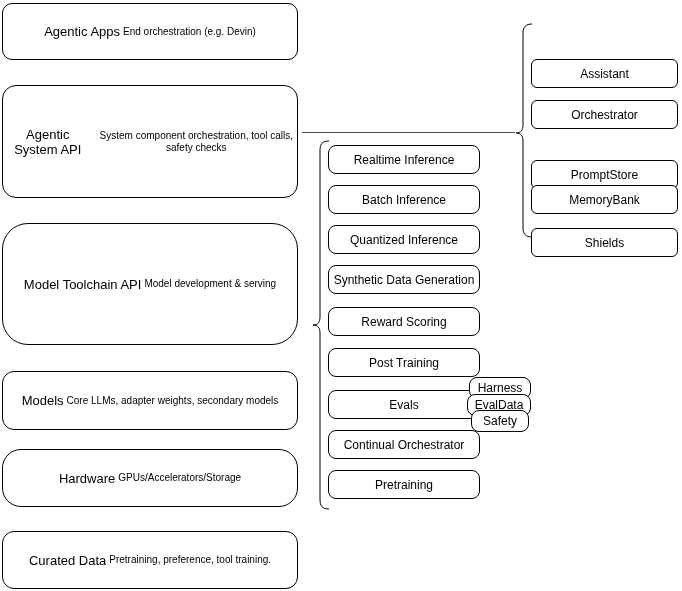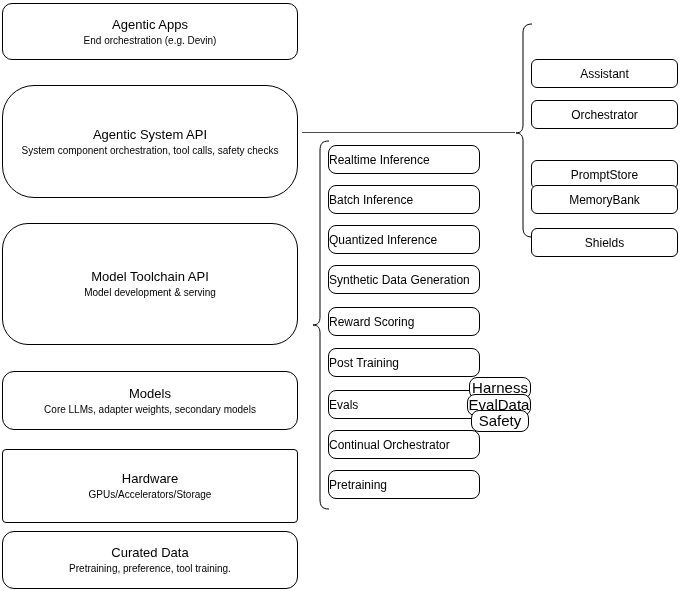--- a/index.html
+++ b/index.html
@@ -9,82 +9,82 @@
     font-family:"Liberation Sans",sans-serif;
     color:var(--text,#000000);
     overflow:hidden;
   }
   .wires{position:absolute;left:0;top:0;width:682px;height:591px;pointer-events:none;}
 
   
   .node{
     position:absolute;left:2px;width:296px;box-sizing:border-box;
     background:#fff;border:1px solid var(--border,#000000);
-    display:flex;flex-direction:column;align-items:center;justify-content:center;
+    display:flex;align-items:center;justify-content:center;
     text-align:center;gap:3px;
   }
   .node .t{font-size:13px;line-height:15px;}
   .node .s{font-size:10px;line-height:12px;}
 
   
   .mid{
     position:absolute;left:328px;width:152px;height:29px;box-sizing:border-box;
     background:#fff;border:1px solid var(--border,#000000);border-radius:8px;
-    display:flex;align-items:center;justify-content:flex-start;
+    display:flex;align-items:center;justify-content:center;
     font-size:12px;text-align:center;
   }
 
   
   .rgt{
     position:absolute;left:531px;width:147px;height:29px;box-sizing:border-box;
     background:#fff;border:1px solid var(--border,#000000);border-radius:6px;
     display:flex;align-items:center;justify-content:center;
     font-size:12px;text-align:center;margin-top:24px;
   }
 
   
   .pill{
     position:absolute;height:22px;box-sizing:border-box;
     background:#fff;border:1px solid var(--border,#000000);border-radius:8px;
     display:flex;align-items:center;justify-content:center;
-    font-size:15px;line-height:12px;
+    font-size:12px;line-height:12px;
   }
 </style>
 </head>
 <body>
 
 <div class="stage">
 
   <svg class="wires" viewBox="0 0 682 591">
     <line x1="302" y1="132.5" x2="515" y2="132.5" stroke="#4d4d4d" stroke-width="1"></line>
     <path d="M 532 24 C 526 24 523 27 523 33 L 523 125 C 523 130 521 133 516 133 C 521 133 523 136 523 141 L 523 228 C 523 234 526 237 532 237" fill="none" stroke="#000" stroke-width="1"></path>
     <path d="M 329 141 C 322 141 320 144 320 151 L 320 317 C 320 322 318 325 313 325 C 318 325 320 328 320 333 L 320 499 C 320 506 322 509 329 509" fill="none" stroke="#000" stroke-width="1"></path>
   </svg>
 
   <div class="node" style="top:3px;height:57px;border-radius:10px">
     <div class="t">Agentic Apps</div>
     <div class="s">End orchestration (e.g. Devin)</div>
   </div>
 
-  <div class="node" style="top:85px;height:113px;border-radius:32px">
+  <div class="node" style="top:85px;height:113px;border-radius:14px">
     <div class="t">Agentic System API</div>
     <div class="s">System component orchestration, tool calls, safety checks</div>
   </div>
 
   <div class="node" style="top:223px;height:122px;border-radius:26px">
     <div class="t">Model Toolchain API</div>
     <div class="s">Model development &amp; serving</div>
   </div>
 
   <div class="node" style="top:371px;height:59px;border-radius:12px">
     <div class="t">Models</div>
     <div class="s">Core LLMs, adapter weights, secondary models</div>
   </div>
 
-  <div class="node" style="top:449px;height:74px;border-radius:4px">
+  <div class="node" style="top:449px;height:58px;border-radius:19px">
     <div class="t">Hardware</div>
     <div class="s">GPUs/Accelerators/Storage</div>
   </div>
 
   <div class="node" style="top:531px;height:58px;border-radius:12px">
     <div class="t">Curated Data</div>
     <div class="s">Pretraining, preference, tool training.</div>
   </div>
 
   <div class="mid" style="top:145px">

